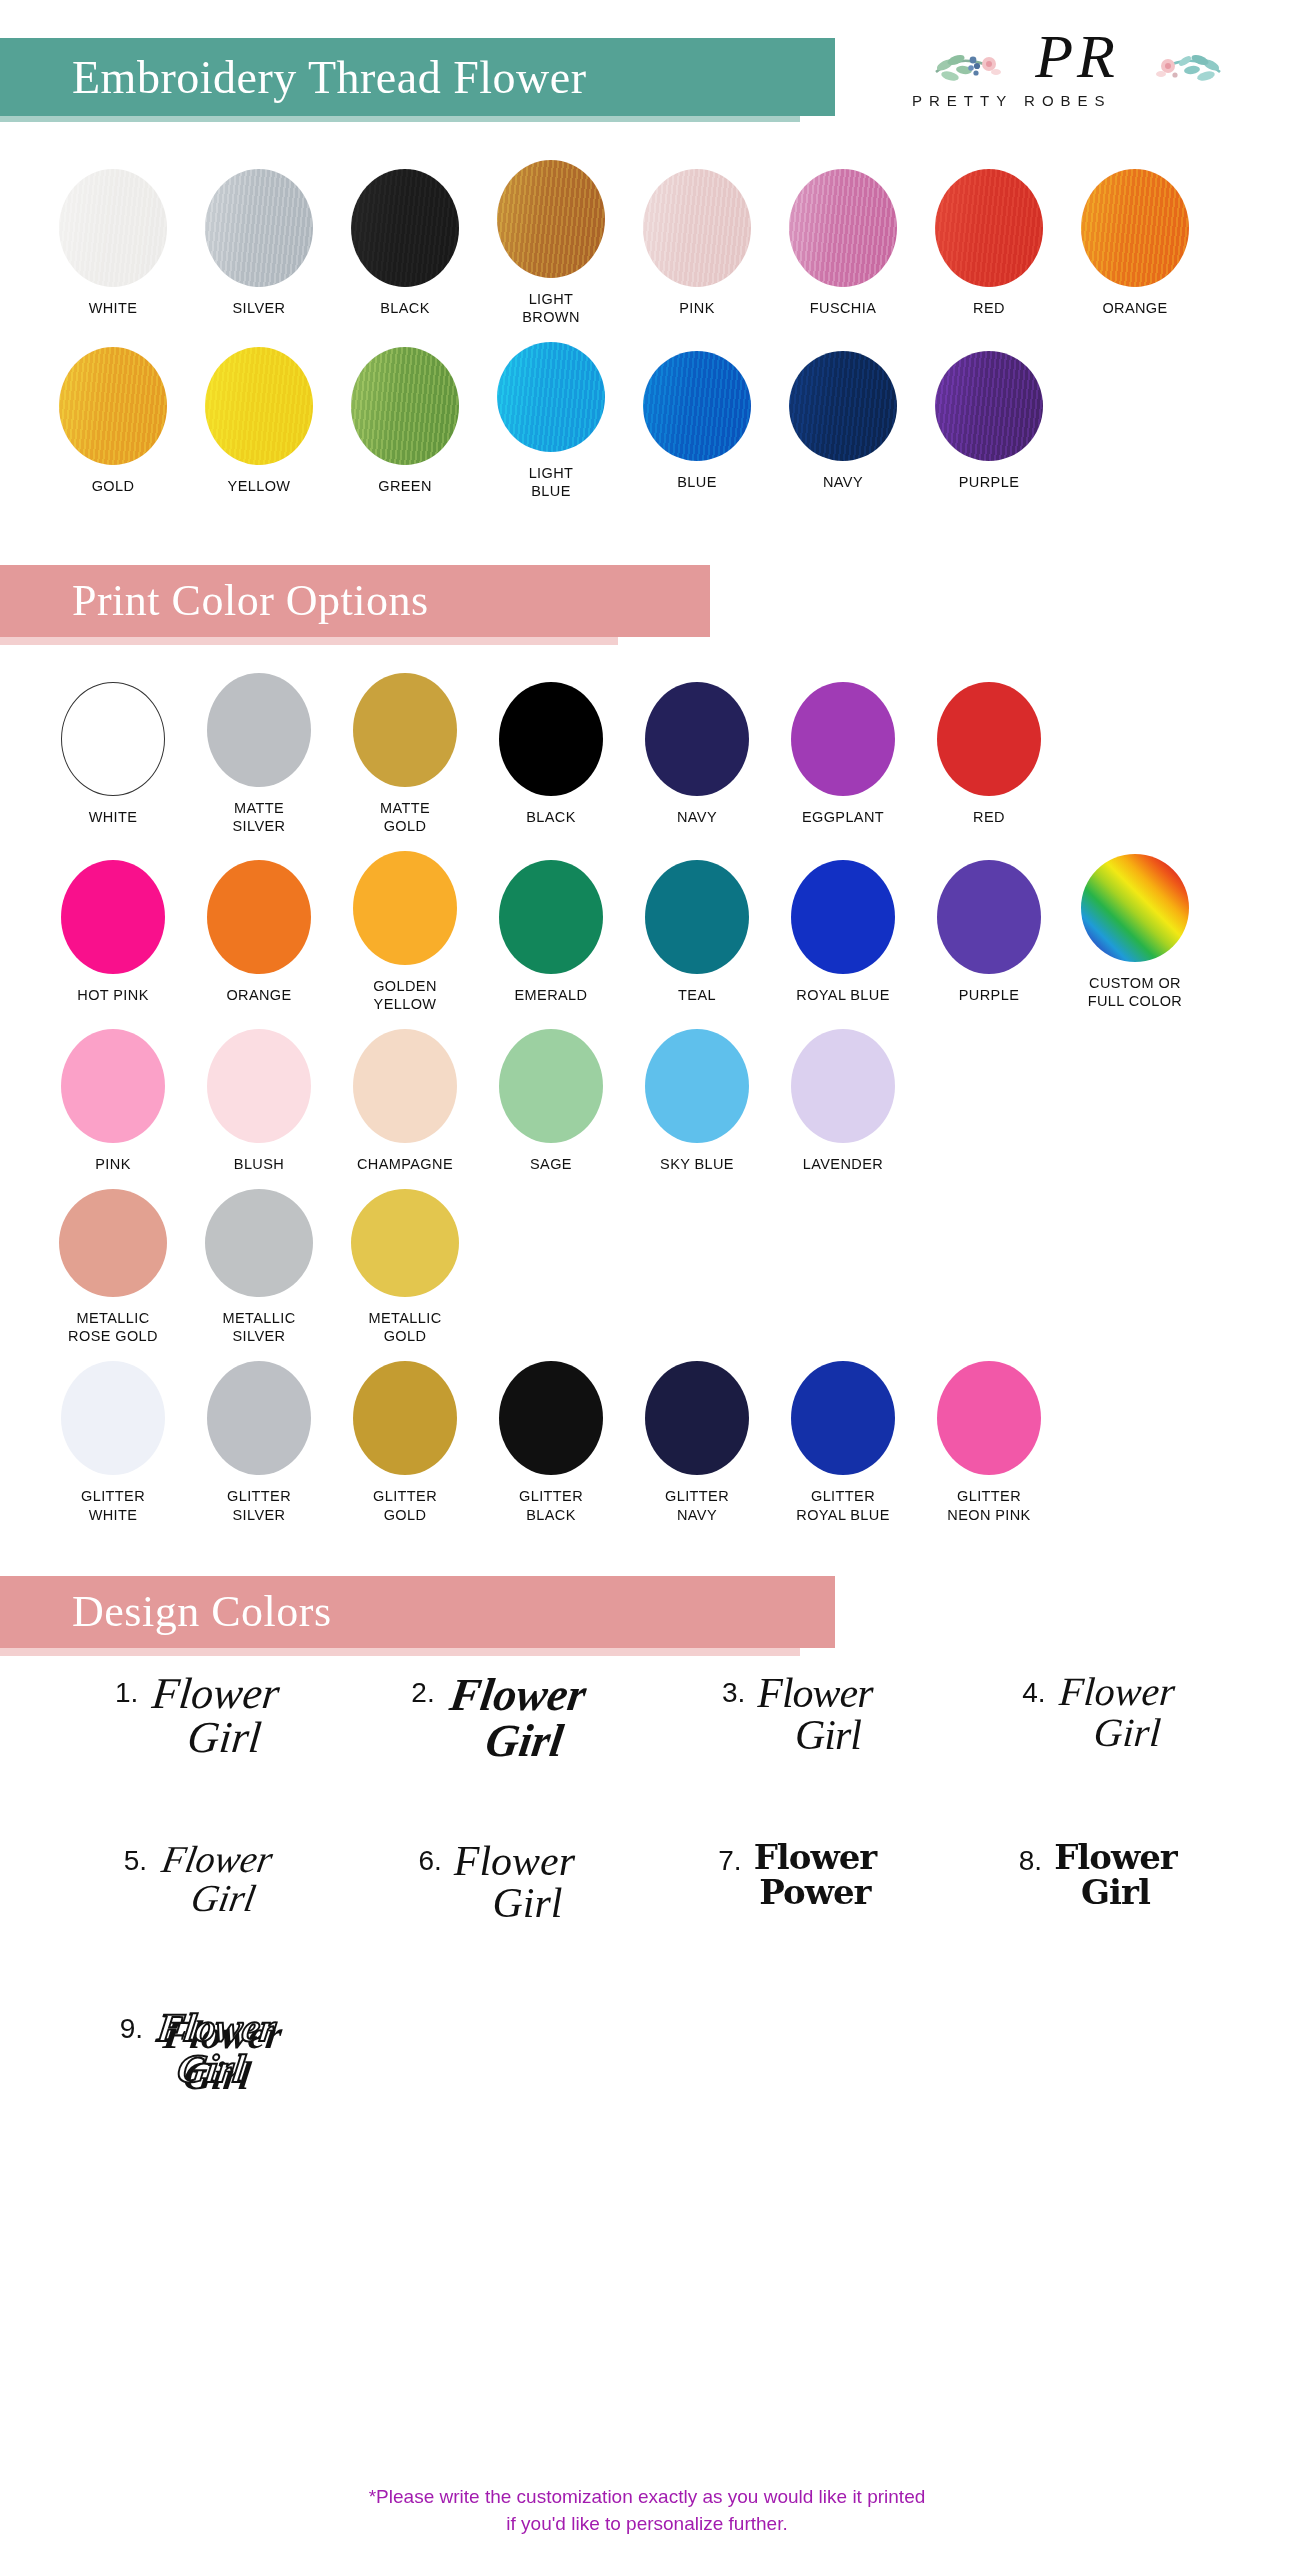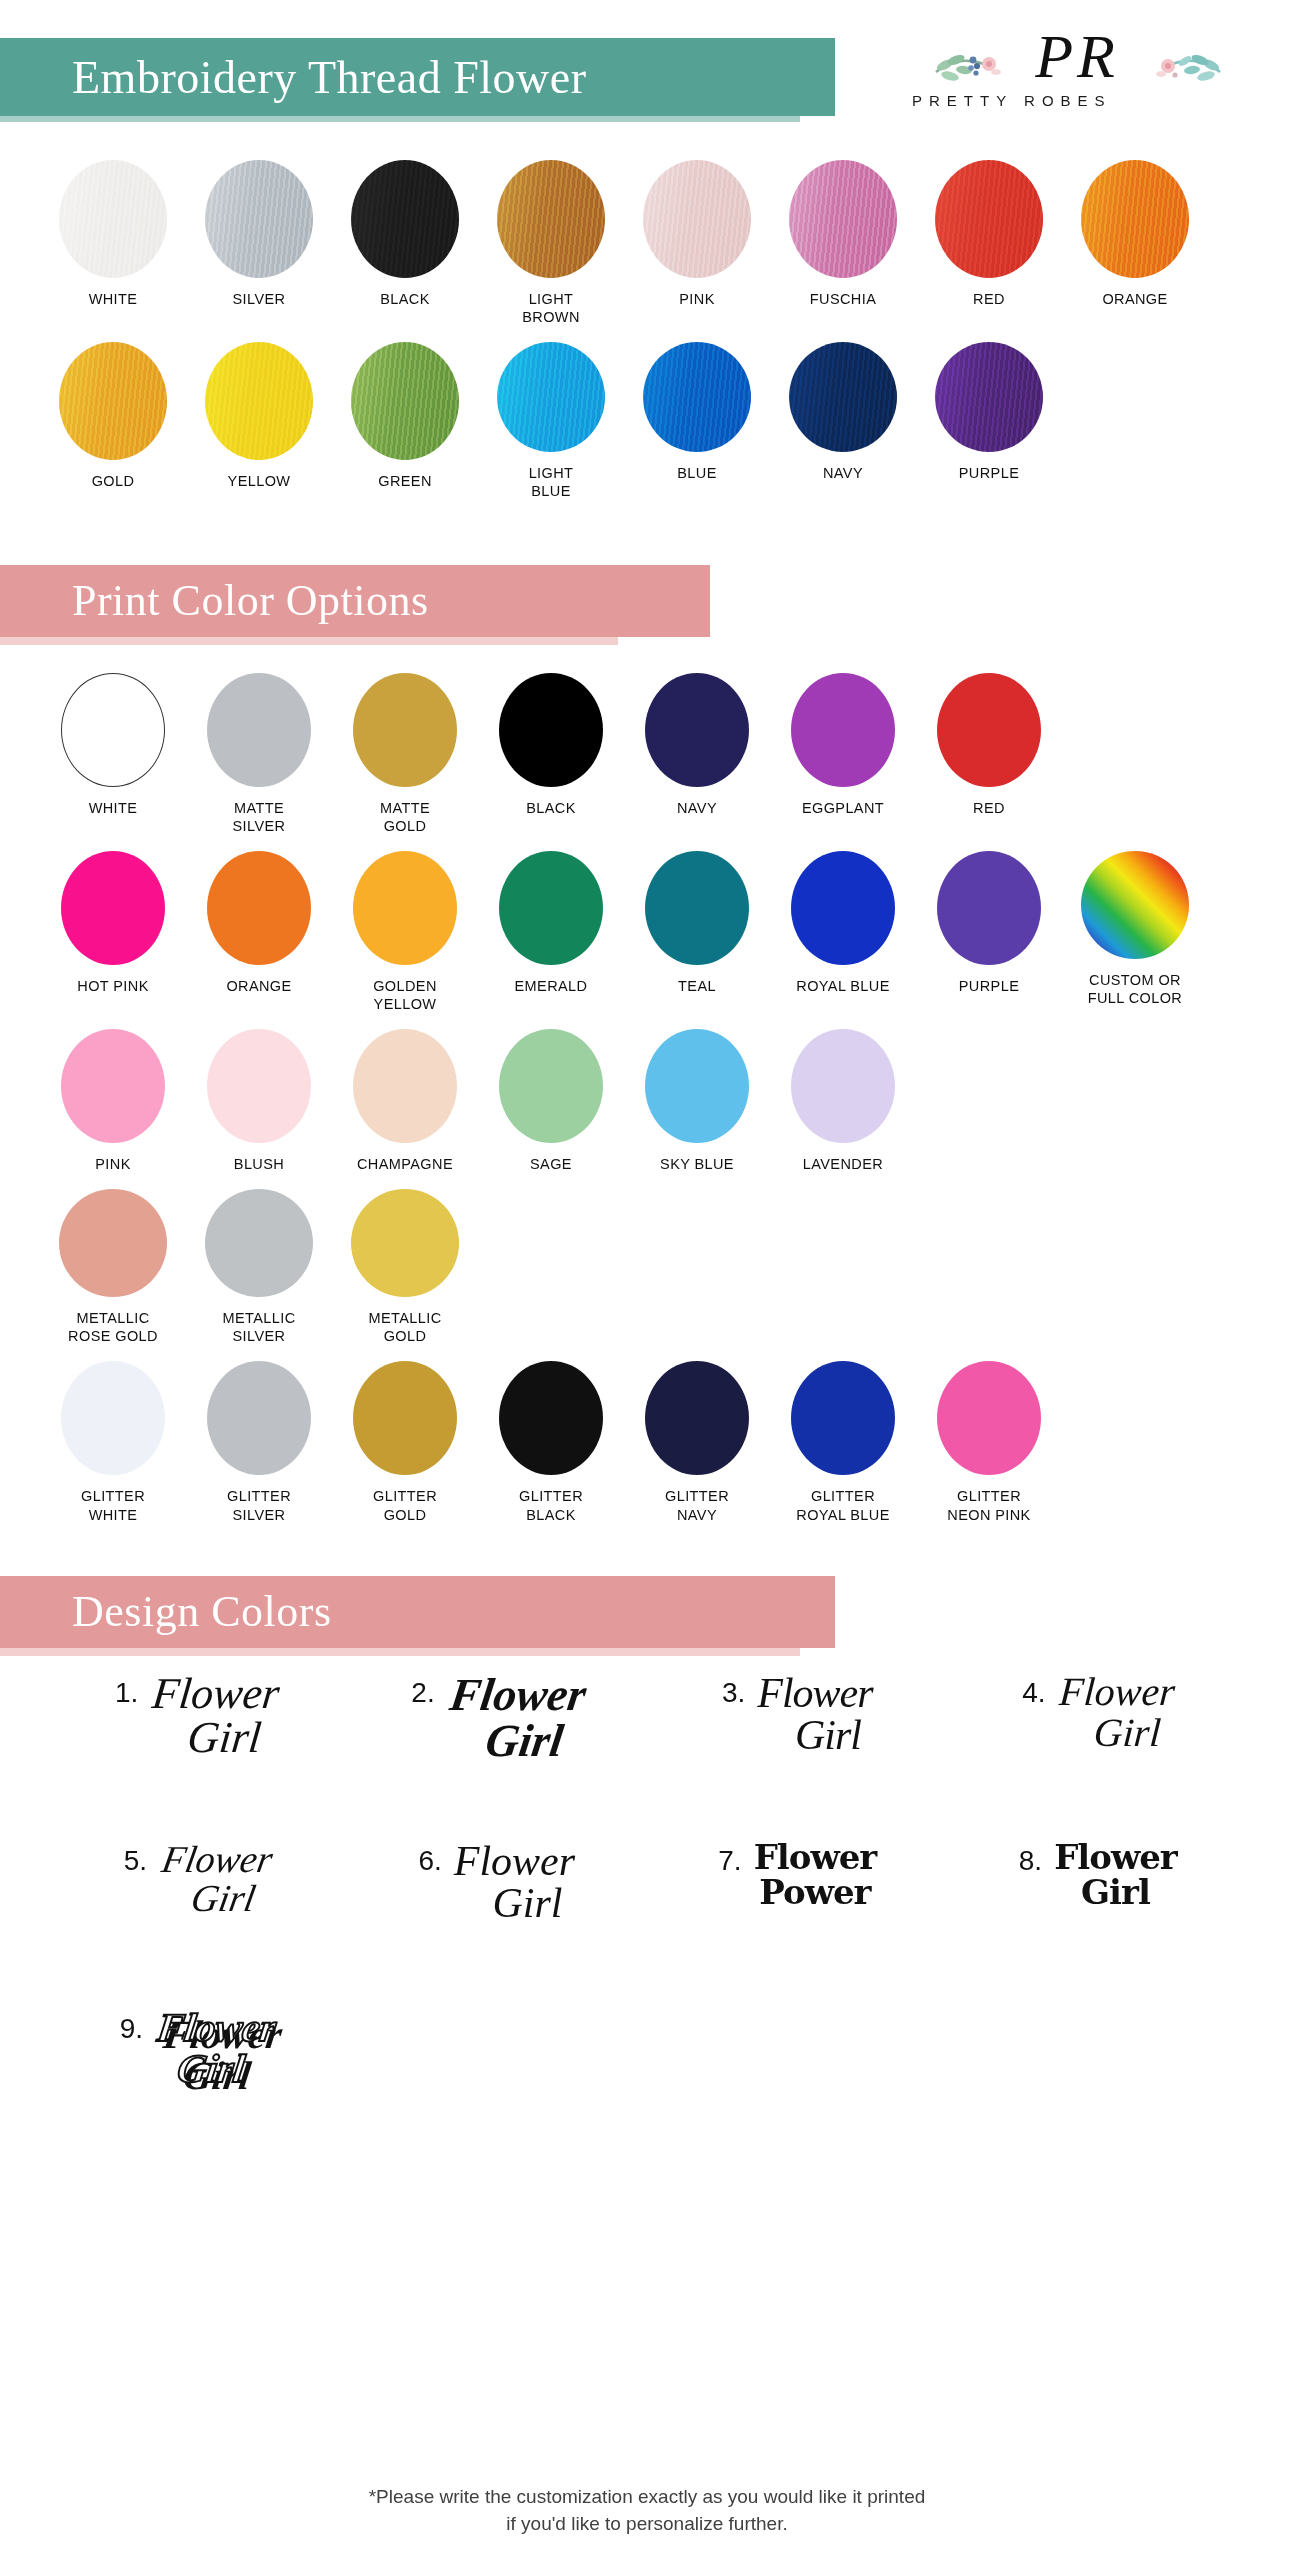--- a/index.html
+++ b/index.html
@@ -111,21 +111,21 @@
     height: 10px;
     background: #f3cfcf;
   }
   .banner-shadow-pink.w-print  { width: 618px; }
   .banner-shadow-pink.w-design { width: 800px; }
 
   
   .swatch-block { padding: 0 40px; }
   .swatch-row {
     display: flex;
-    align-items: flex-start;
+    align-items: center;
   }
   .swatch-cell {
     width: 146px;
     display: flex;
     flex-direction: column;
     align-items: center;
     margin-bottom: 16px;
   }
   .swatch-thread {
     width: 108px;
@@ -237,21 +237,21 @@
   .line2.indent { margin-left: 26px; }
 
   
   .footer-note {
     position: absolute;
     left: 0; right: 0;
     bottom: 36px;
     text-align: center;
     font-size: 19px;
     line-height: 1.45;
-    color: #404040;
+    color: #a21caf;
     font-family: "Liberation Sans", sans-serif;
     white-space: pre-line;
   }
 </style>
 </head>
 <body>
 
 <div class="top-header">
   <div class="banner-shadow-teal"></div>
   <div class="banner banner-teal">

